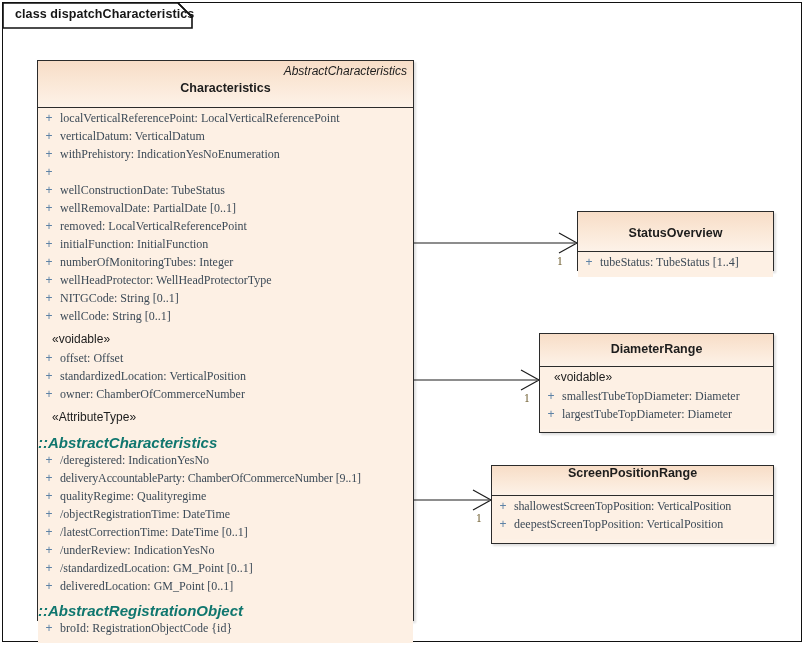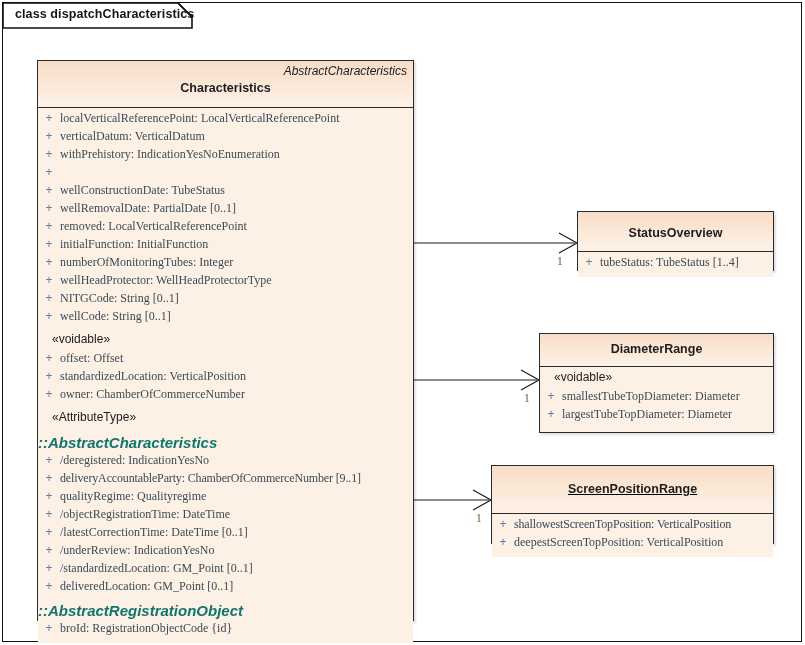--- a/index.html
+++ b/index.html
@@ -305,21 +305,21 @@
           <span class="attr-text">smallestTubeTopDiameter: Diameter</span>
         </div>
         <div class="attr-row">
           <span class="attr-vis">+</span>
           <span class="attr-text">largestTubeTopDiameter: Diameter</span>
         </div>
       </div>
   </div>
 
   <div class="uml-class" id="class-screenpositionrange" style="left:488px; top:462px; width:283px; height:79px;">
-    <div class="uml-header" style="height:48px; padding-top:16px;text-decoration:underline;">
+    <div class="uml-header" style="height:30px; padding-top:0;">
       <div class="uml-name">ScreenPositionRange</div>
     </div>
     <div class="uml-body" id="body-screenpositionrange">
         <div class="attr-row">
           <span class="attr-vis">+</span>
           <span class="attr-text tight">shallowestScreenTopPosition: VerticalPosition</span>
         </div>
         <div class="attr-row">
           <span class="attr-vis">+</span>
           <span class="attr-text">deepestScreenTopPosition: VerticalPosition</span>

